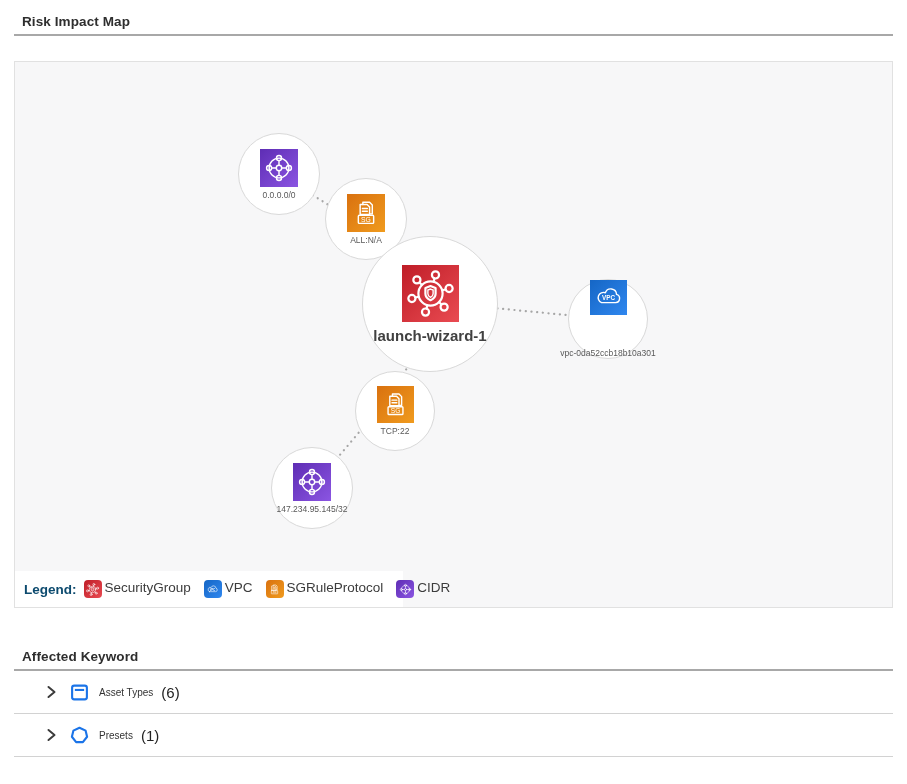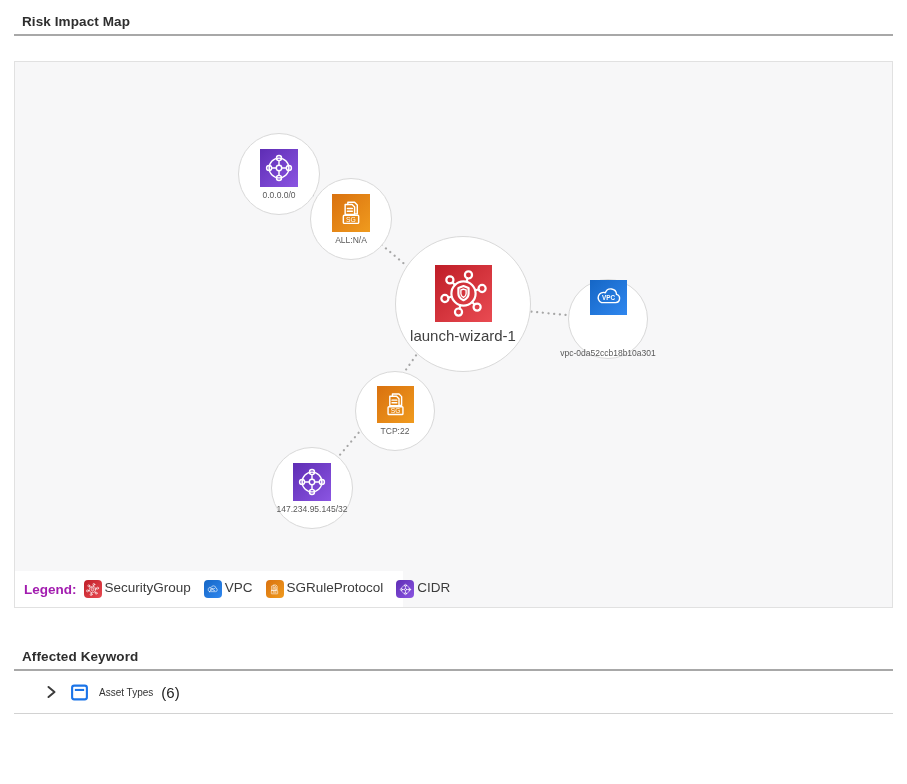--- a/index.html
+++ b/index.html
@@ -46,21 +46,21 @@
     font-family:"Liberation Sans",sans-serif; }
   .zoom-btn + .zoom-btn { border-left:1px solid #d5d5d5; }
   .refresh-btn { width:31px; height:31px; margin-left:13px; background:#fff;
     border:1px solid #d5d5d5; border-radius:2px; cursor:pointer;
     display:flex; align-items:center; justify-content:center; }
 
   
   .legend-bar { position:absolute; left:0; bottom:0; height:36px; width:388px;
     background:#ffffff; display:flex; align-items:center; padding-left:9px;
     font-size:13.5px; }
-  .legend-label { font-weight:bold; color:#a21caf; margin-right:7px; }
+  .legend-label { font-weight:bold; color:#0c4a6e; margin-right:7px; }
   .legend-item { display:flex; margin-right:13px; color:#3c3c3c; }
   .legend-item .legend-ic { width:18px; height:18px; border-radius:4px;
     display:flex; align-items:center; justify-content:center; margin-right:3px; }
 
   
   .assets-section { margin:27px 14px 0 14px; }
   .assets-section .section-title { padding-left:8px; }
   .asset-row { display:flex; align-items:center; height:43px; padding-left:30px;
     border-bottom:1px solid #d2d2d2; cursor:pointer; }
   .asset-row .chev { display:flex; margin-right:12px; }
@@ -94,34 +94,34 @@
     <line x1="17" y1="20" x2="11.8" y2="20" fill="none" stroke="#ffffff" stroke-width="1.6" stroke-linecap="round" stroke-linejoin="round"></line>
             <line x1="23" y1="20" x2="28.2" y2="20" fill="none" stroke="#ffffff" stroke-width="1.6" stroke-linecap="round" stroke-linejoin="round"></line>
     <circle cx="20" cy="9" r="2.8" fill="none" stroke="#ffffff" stroke-width="1.6" stroke-linecap="round" stroke-linejoin="round"></circle>
             <circle cx="31" cy="20" r="2.8" fill="none" stroke="#ffffff" stroke-width="1.6" stroke-linecap="round" stroke-linejoin="round"></circle>
     <circle cx="20" cy="31" r="2.8" fill="none" stroke="#ffffff" stroke-width="1.6" stroke-linecap="round" stroke-linejoin="round"></circle>
             <circle cx="9" cy="20" r="2.8" fill="none" stroke="#ffffff" stroke-width="1.6" stroke-linecap="round" stroke-linejoin="round"></circle>
           </svg>
         </span>
       <span class="node-label">0.0.0.0/0</span>
     </div>
-      <div class="graph-node small" style="left:295px;top:116px;width:82px;height:82px;">
+      <div class="graph-node small" style="left:310px;top:116px;width:82px;height:82px;">
       <span class="node-iconbox bg-SGRuleProtocol" style="width:38px;height:38px;">
           <svg class="node-icon" width="36" height="36" viewBox="0 0 40 40">
     <path d="M16.5 10.5 v-2.5 h7.5 l3 3 v10 h-2.5" fill="none" stroke="#ffffff" stroke-width="1.6" stroke-linecap="round" stroke-linejoin="round"></path>
     <path d="M13.5 10.5 h7.7 l2.8 2.8 v8.2 h-10.5 z" fill="none" stroke="#ffffff" stroke-width="1.6" stroke-linecap="round" stroke-linejoin="round"></path>
     <line x1="16" y1="15" x2="21.5" y2="15" fill="none" stroke="#ffffff" stroke-width="1.6" stroke-linecap="round" stroke-linejoin="round"></line>
     <line x1="16" y1="18" x2="21.5" y2="18" fill="none" stroke="#ffffff" stroke-width="1.6" stroke-linecap="round" stroke-linejoin="round"></line>
     <rect x="11.5" y="22.5" width="17" height="9" rx="1" fill="none" stroke="#ffffff" stroke-width="1.6" stroke-linecap="round" stroke-linejoin="round"></rect>
     <text x="20" y="29.8" text-anchor="middle" font-size="7.5" fill="#ffffff" font-family="Liberation Sans, sans-serif">SG</text>
           </svg>
         </span>
       <span class="node-label">ALL:N/A</span>
     </div>
-      <div class="graph-node big" style="left:380px;top:174px;width:136px;height:136px;">
+      <div class="graph-node big" style="left:347px;top:174px;width:136px;height:136px;font-weight:bold;">
       <span class="node-iconbox bg-SecurityGroup" style="width:57px;height:57px;">
           <svg class="node-icon" width="55" height="55" viewBox="0 0 40 40">
     <circle cx="20" cy="20" r="8.8" fill="none" stroke="#ffffff" stroke-width="1.6" stroke-linecap="round" stroke-linejoin="round"></circle>
             <line x1="28.693332436601615" y1="17.670628594077314" x2="30.91496183706647" y2="17.075344790341514" fill="none" stroke="#ffffff" stroke-width="1.6" stroke-linecap="round" stroke-linejoin="round"></line>
             <circle cx="33.52296156804695" cy="16.376533368564708" r="2.6" fill="none" stroke="#ffffff" stroke-width="1.6" stroke-linecap="round" stroke-linejoin="round"></circle>
             <line x1="26.36396103067893" y1="26.36396103067893" x2="27.99030662740799" y2="27.99030662740799" fill="none" stroke="#ffffff" stroke-width="1.6" stroke-linecap="round" stroke-linejoin="round"></line>
             <circle cx="29.899494936611667" cy="29.899494936611664" r="2.6" fill="none" stroke="#ffffff" stroke-width="1.6" stroke-linecap="round" stroke-linejoin="round"></circle>
             <line x1="17.670628594077314" y1="28.693332436601615" x2="17.075344790341514" y2="30.91496183706647" fill="none" stroke="#ffffff" stroke-width="1.6" stroke-linecap="round" stroke-linejoin="round"></line>
             <circle cx="16.376533368564708" cy="33.52296156804695" r="2.6" fill="none" stroke="#ffffff" stroke-width="1.6" stroke-linecap="round" stroke-linejoin="round"></circle>
             <line x1="11.306667563398387" y1="22.32937140592269" x2="9.085038162933529" y2="22.92465520965849" fill="none" stroke="#ffffff" stroke-width="1.6" stroke-linecap="round" stroke-linejoin="round"></line>
@@ -257,13 +257,27 @@
     <span class="row-ic">
       <svg width="19" height="19" viewBox="0 0 18 18">
         <rect x="2" y="2.5" width="14" height="13" rx="2" fill="none" stroke="#1b74e8" stroke-width="2"></rect>
         <line x1="4.6" y1="6.6" x2="13.4" y2="6.6" stroke="#1b74e8" stroke-width="2"></line>
       </svg>
     </span>
     <span class="row-label">Asset Types</span>
     <span class="row-count">(6)</span>
   </div>
 
+  <div class="asset-row">
+    <span class="chev">
+      <svg width="14" height="14" viewBox="0 0 14 14">
+        <polyline points="4.5,2 10.5,7 4.5,12" fill="none" stroke="#3c3c3c" stroke-width="2" stroke-linecap="round" stroke-linejoin="round"></polyline>
+      </svg>
+    </span>
+    <span class="row-ic">
+      <svg width="19" height="19" viewBox="0 0 18 18">
+        <polygon points="9,1.6 14.8,4.4 16.2,10.2 12.2,15.3 5.8,15.3 1.8,10.2 3.2,4.4" fill="none" stroke="#1b74e8" stroke-width="2" stroke-linejoin="round"></polygon>
+      </svg>
+    </span>
+    <span class="row-label">Presets</span>
+    <span class="row-count">(1)</span>
+  </div>
 </div>
 
 </body></html>

